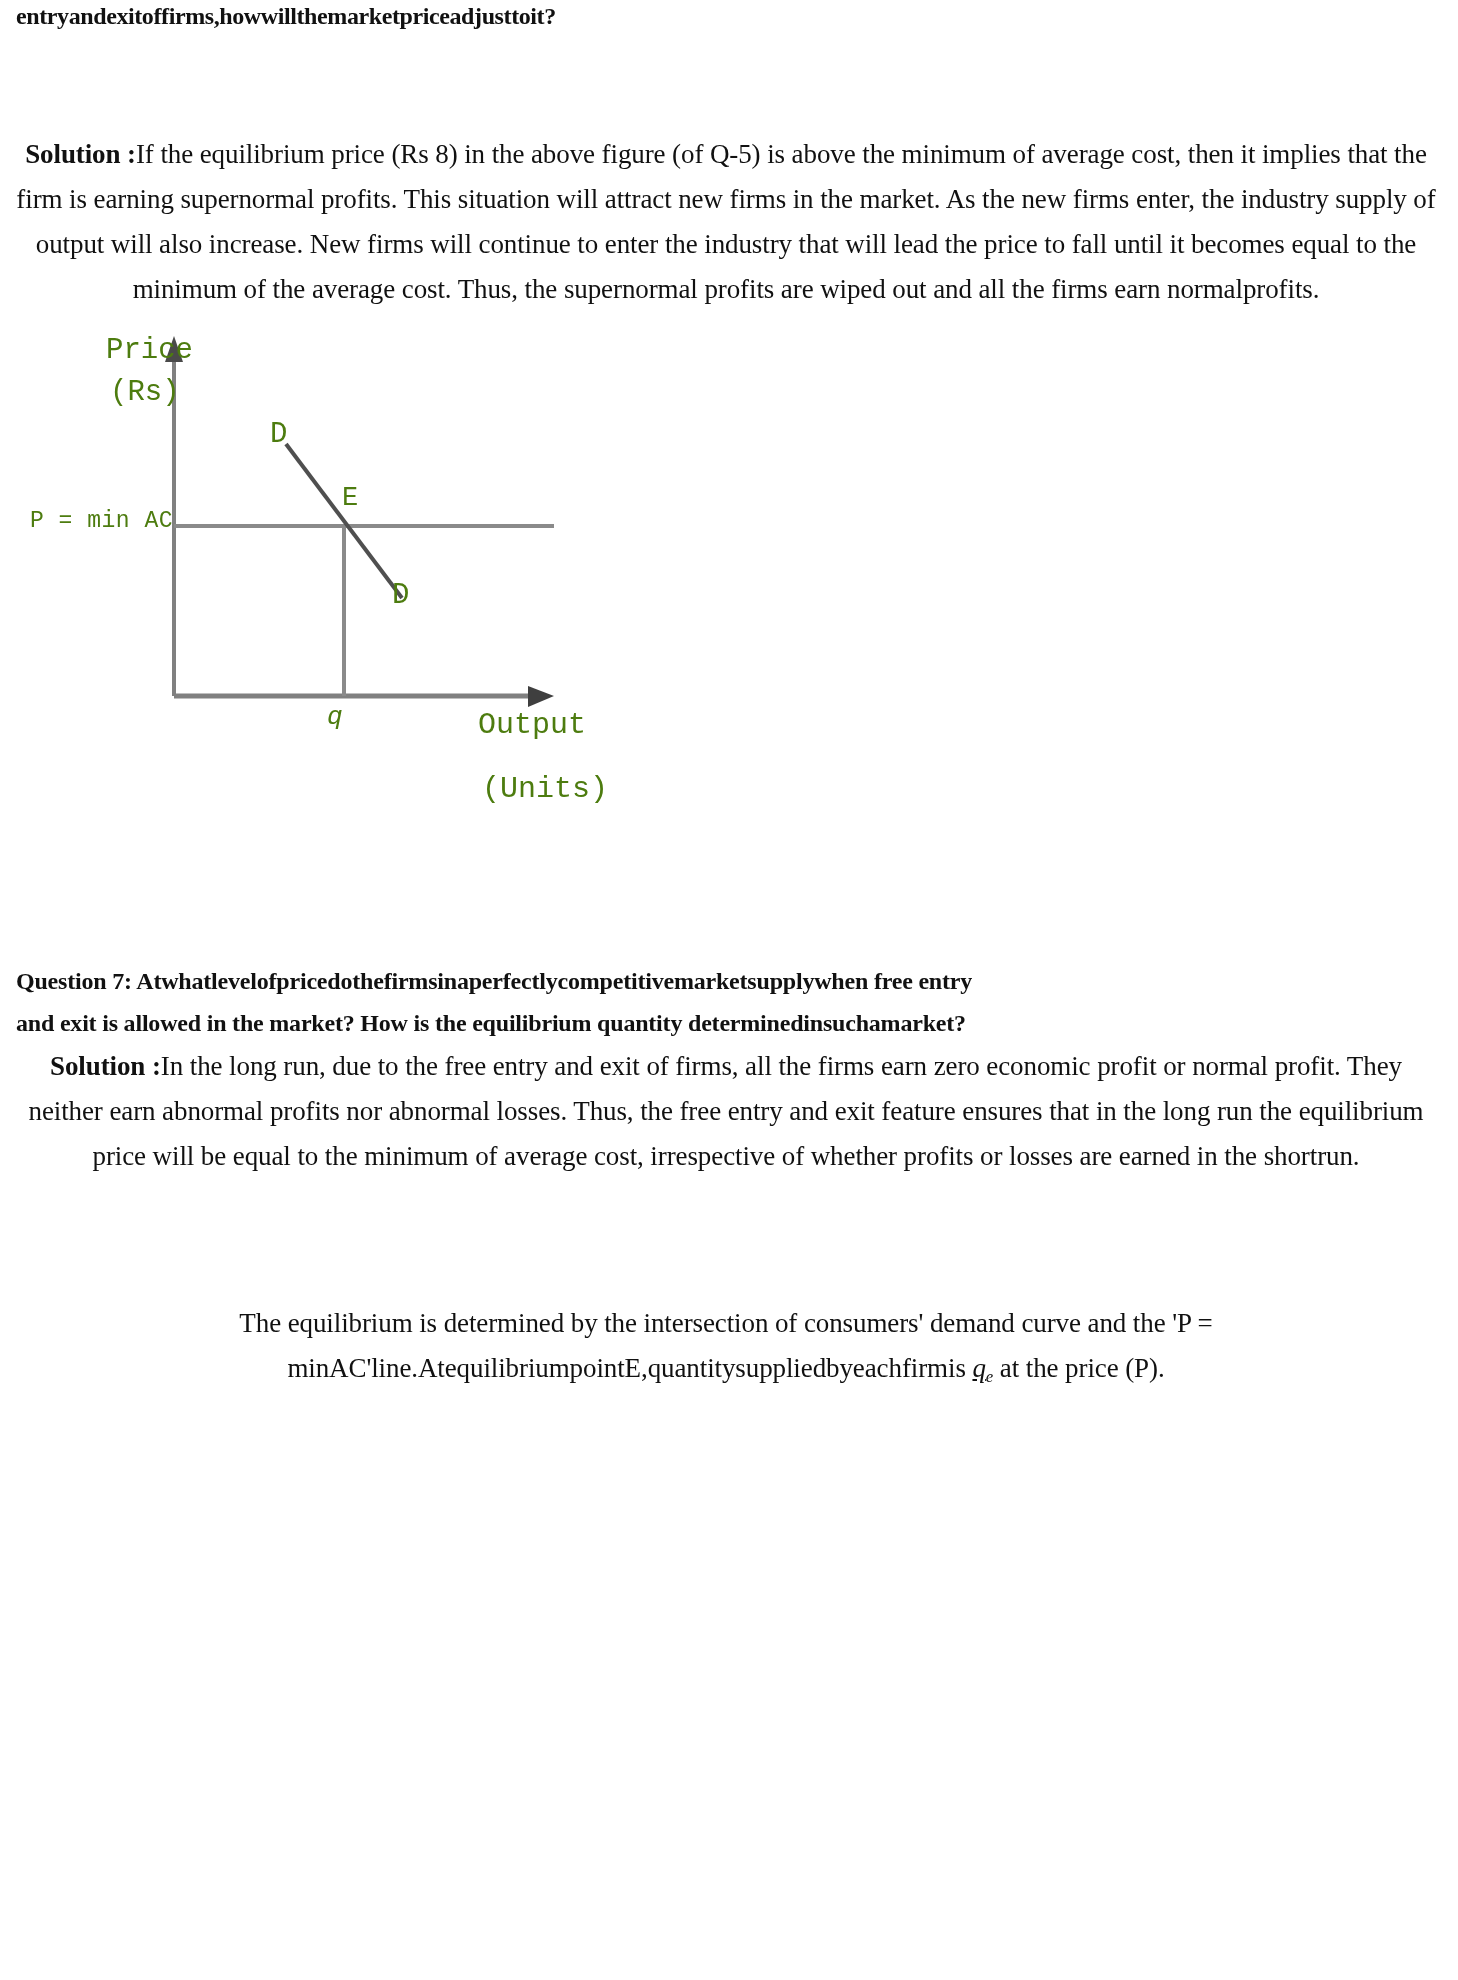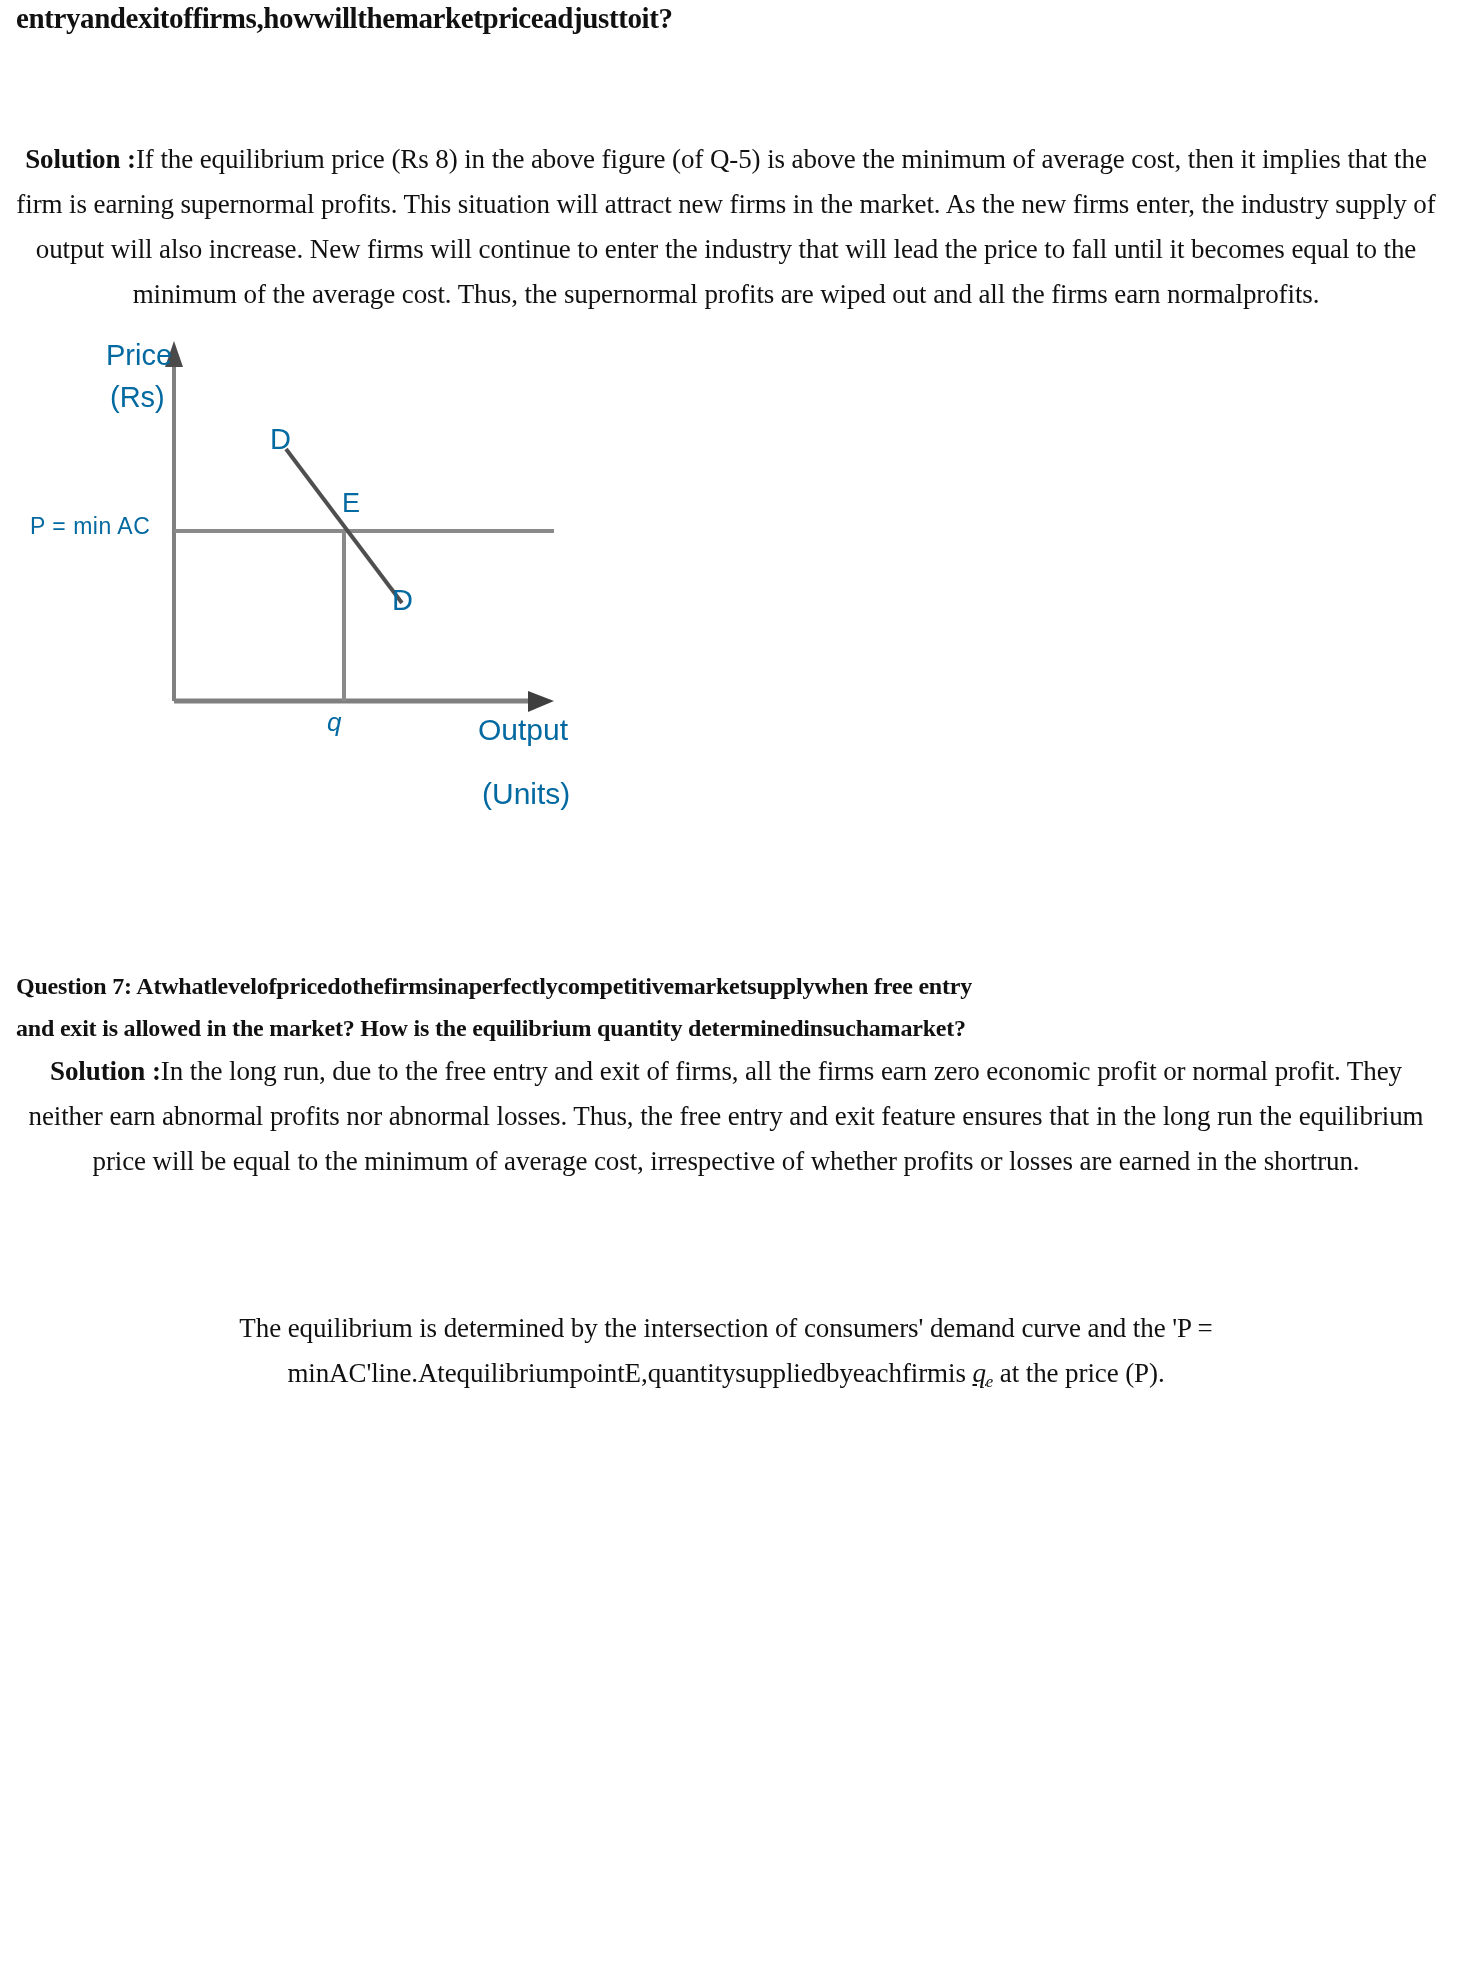--- a/index.html
+++ b/index.html
@@ -22,21 +22,21 @@
     padding: 0;
   }
   .content {
     position: absolute;
     left: 16px;
     top: 0;
     width: 1420px;
   }
   .hdr-line {
     font-weight: bold;
-    font-size: 29px;
+    font-size: 24px;
     letter-spacing: -0.4px;
     line-height: 1.0;
     padding-top: 4px;
     white-space: nowrap;
   }
   p.para {
     font-size: 27px;
     line-height: 45px;
     margin: 0;
     text-align: center;
@@ -60,22 +60,22 @@
   .figure {
     position: relative;
     width: 640px;
     height: 480px;
     margin-top: 18px;
     margin-left: 14px;
   }
   .fig-svg { display:block; }
   .fig-label {
     position: absolute;
-    font-family: Liberation Sans, sans-serif;
-    color: #0369a1;
+    font-family: Liberation Mono, monospace;
+    color: #4d7c0f;
     white-space: nowrap;
   }
   .lbl-price   { left: 76px;  top: 4px;   font-size: 29px; }
   .lbl-rs      { left: 80px;  top: 46px;  font-size: 29px; }
   .lbl-pminac  { left: 0px;   top: 178px; font-size: 23px; letter-spacing: 0.5px;}
   .lbl-d-top   { left: 240px; top: 88px;  font-size: 29px; }
   .lbl-e       { left: 312px; top: 153px; font-size: 27px; }
   .lbl-d-bot   { left: 362px; top: 249px; font-size: 29px; }
   .lbl-q       { left: 297px; top: 372px; font-size: 26px; font-style: italic; }
   .lbl-output  { left: 448px; top: 378px; font-size: 30px; }

